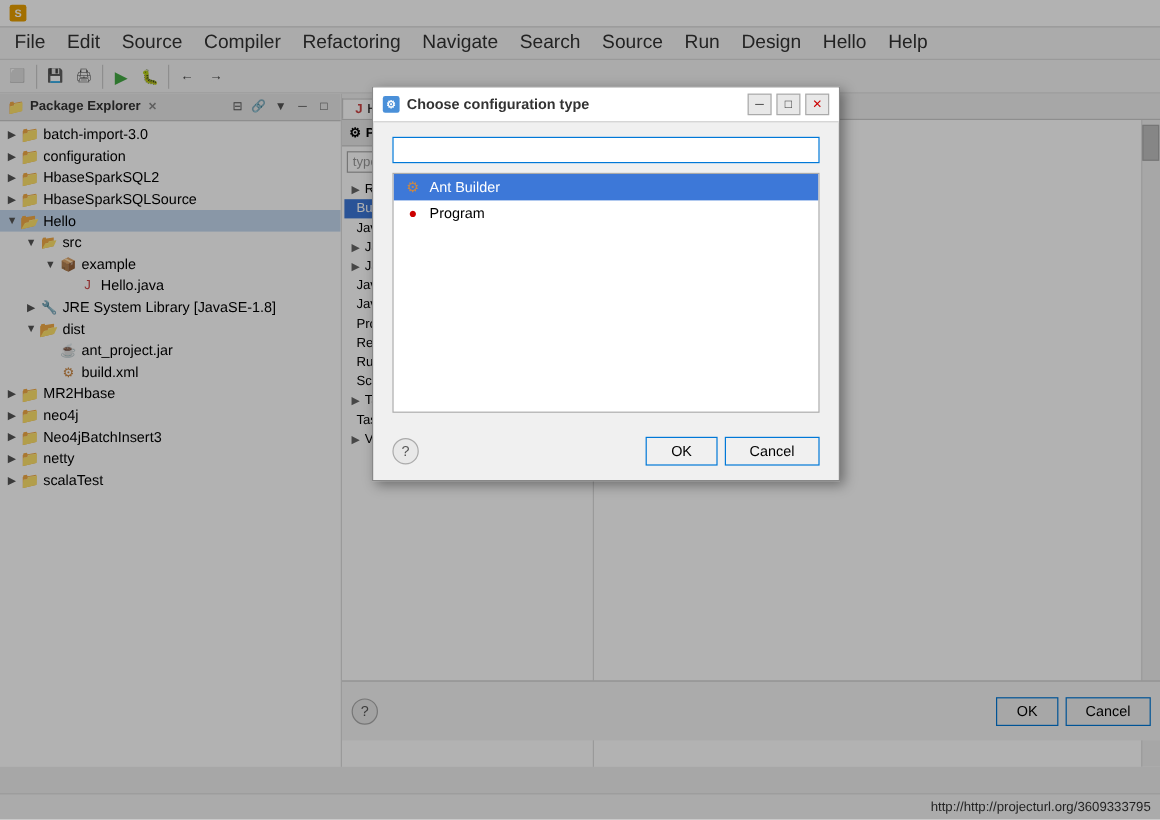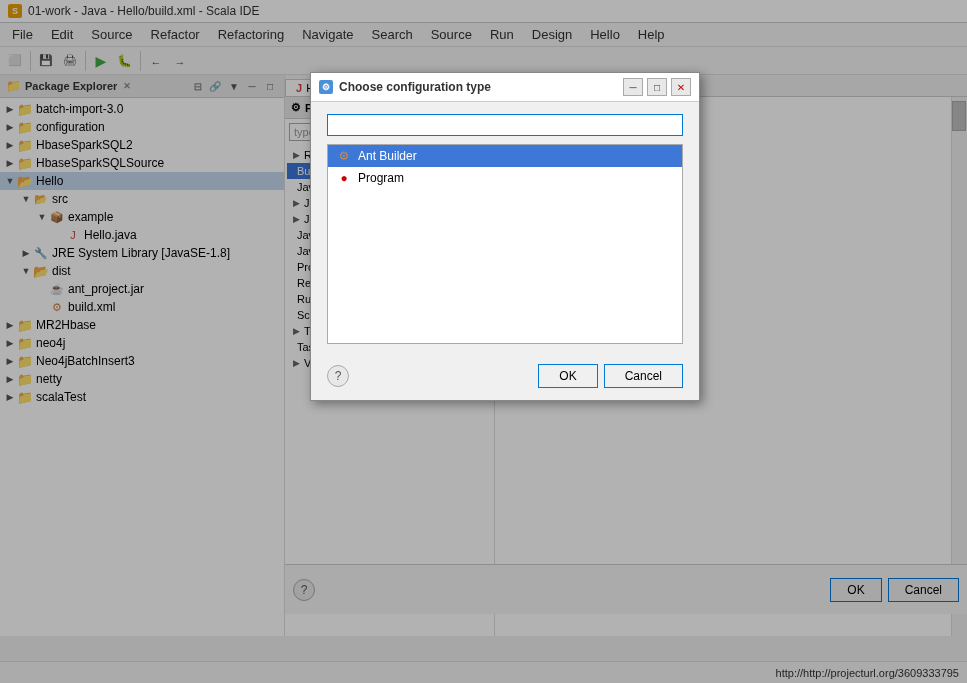--- a/index.html
+++ b/index.html
@@ -40,21 +40,21 @@
     
     .menu-bar {
       background: #f5f5f5;
       border-bottom: 1px solid #ddd;
       padding: 2px 4px;
       display: flex;
       gap: 2px;
     }
     .menu-item {
       padding: 2px 8px;
-      font-size: 13px;
+      font-size: 16px;
       color: #333;
       cursor: pointer;
     }
 
     
     .toolbar {
       background: #f5f5f5;
       border-bottom: 1px solid #ddd;
       padding: 2px 4px;
       display: flex;
@@ -461,28 +461,27 @@
       border: 1px solid #0078d7;
       background: #f0f0f0;
       cursor: pointer;
     }
   </style>
 </head>
 <body>
 
 <div class="title-bar">
   <span class="title-bar-icon">S</span>
-  <span>01-work - Java - Hello/build.xml - Scala IDE</span>
 </div>
 
 <div class="menu-bar">
   <span class="menu-item">File</span>
   <span class="menu-item">Edit</span>
   <span class="menu-item">Source</span>
-  <span class="menu-item">Refactor</span>
+  <span class="menu-item">Compiler</span>
   <span class="menu-item">Refactoring</span>
   <span class="menu-item">Navigate</span>
   <span class="menu-item">Search</span>
   <span class="menu-item">Source</span>
   <span class="menu-item">Run</span>
   <span class="menu-item">Design</span>
   <span class="menu-item">Hello</span>
   <span class="menu-item">Help</span>
 </div>
 

